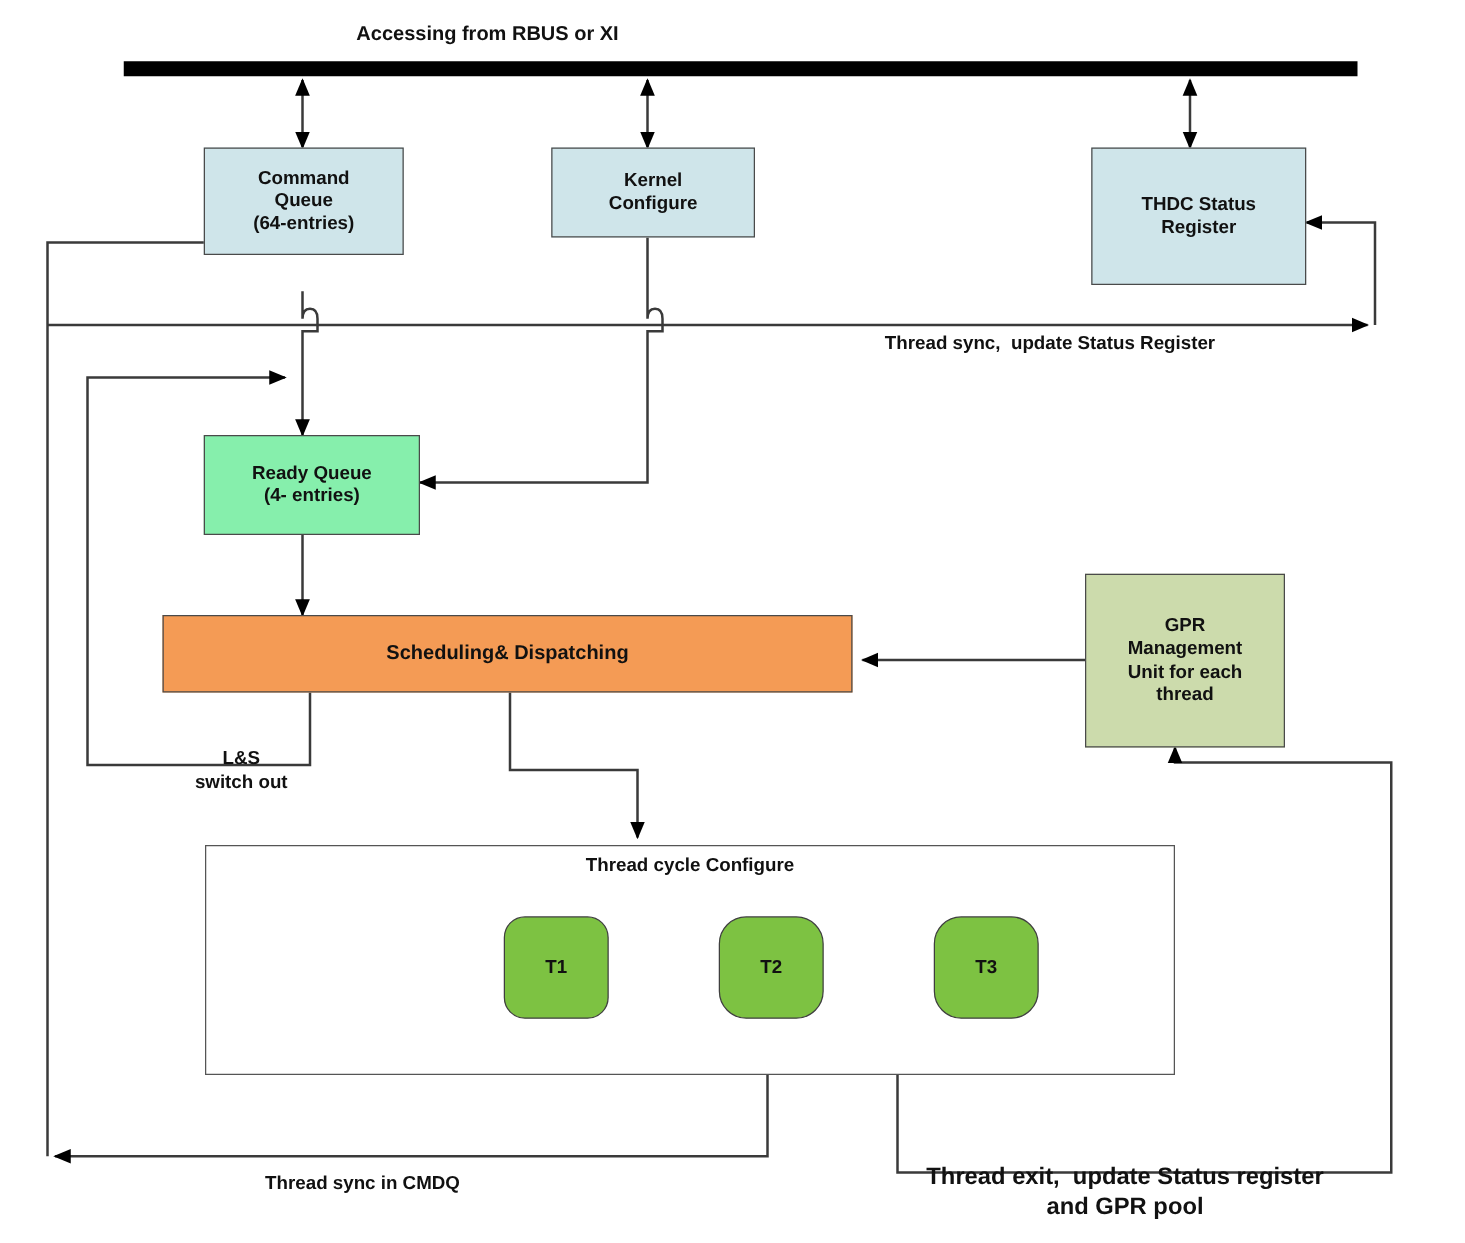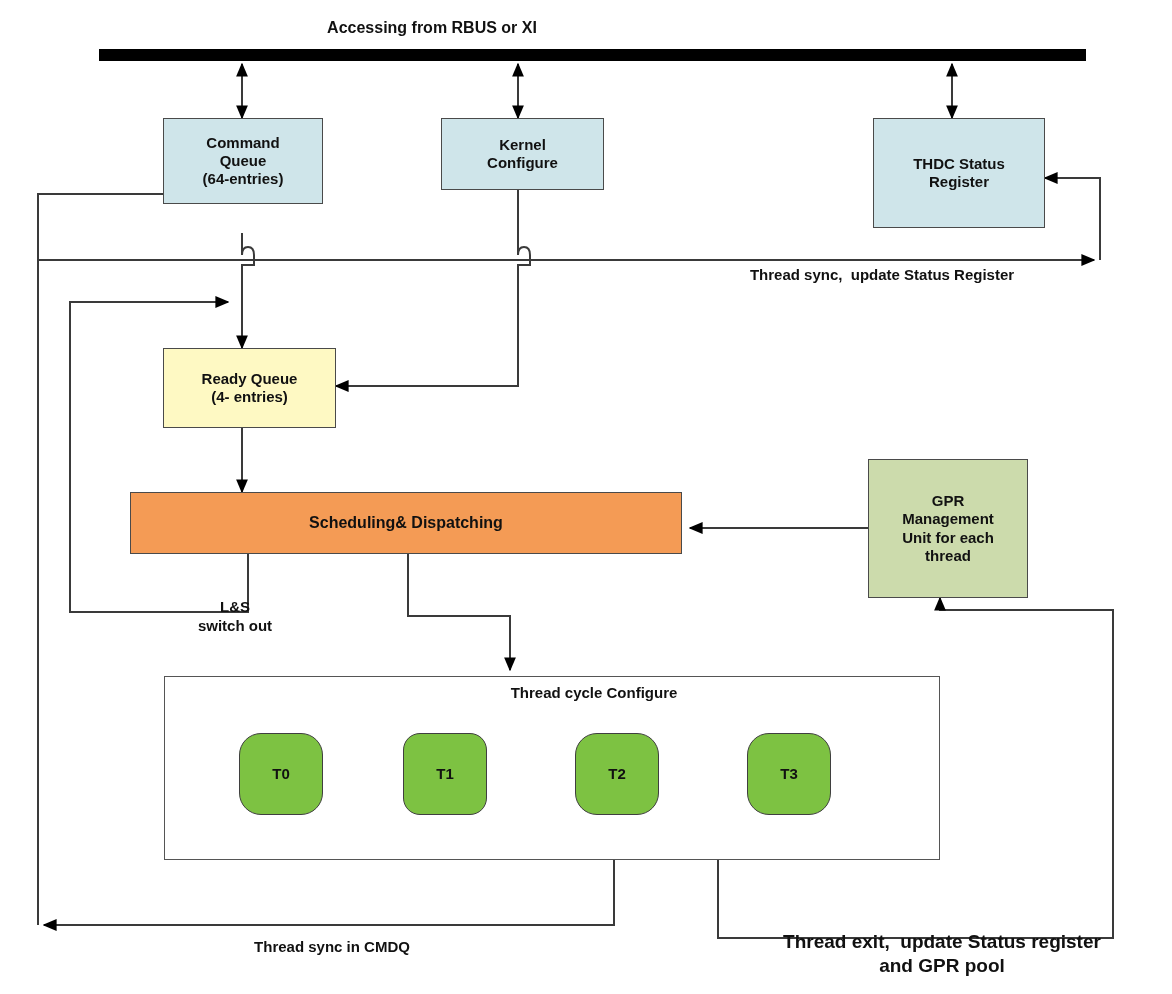--- a/index.html
+++ b/index.html
@@ -4,28 +4,28 @@
 <style>
   html,body{margin:0;padding:0;background:#ffffff;}
   body{width:1172px;height:994px;position:relative;overflow:hidden;
        font-family:"Liberation Sans","DejaVu Sans",sans-serif;}
   #stage{position:absolute;left:0;top:0;width:1172px;height:994px;}
   svg.layer{position:absolute;left:0;top:0;width:1172px;height:994px;}
   .node{position:absolute;box-sizing:border-box;display:flex;align-items:center;
         justify-content:center;text-align:center;border:1.6px solid #4a4a4a;
         font-weight:bold;color:#111;line-height:1.22;}
   .blue{background:#cfe5ea;}
-  .yellow{background:#fef9c3;}
+  .yellow{background:#86efac;}
   .orange{background:#f49b55;}
   .green-box{background:#ccdbac;}
   .thread{background:#7dc242;border:1.6px solid #3f3f3f;border-radius:22px;
           font-size:15px;font-weight:bold;}
   .plain{background:transparent;border:1.6px solid #555;}
   .label{position:absolute;font-weight:bold;color:#111;text-align:center;
-         line-height:1.25;white-space:pre;padding-left:42px;}
+         line-height:1.25;white-space:pre;}
 </style>
 </head>
 <body>
 
 <div id="stage">
 
   <svg class="layer" viewBox="0 0 1172 994">
     <defs>
       <marker id="ah" viewBox="0 0 10 10" refX="9" refY="5" markerWidth="7" markerHeight="7" orient="auto-start-reverse">
         <path d="M0,0.8 L10,5 L0,9.2 z" fill="#000"></path>
@@ -86,21 +86,20 @@
 
   <div class="node green-box" style="left:868px;top:459px;width:160px;height:139px;font-size:15px;white-space:pre-line;">GPR
 Management
 Unit for each
 thread</div>
 
   <div class="node plain" style="left:164px;top:676px;width:776px;height:184px;align-items:flex-start;justify-content:center;">
   </div>
   <div class="label" style="left:164px;top:684px;width:776px;font-size:15px;">Thread cycle Configure</div>
 
-  <div class="node thread" style="left:239px;top:733px;width:84px;height:82px;">T0</div>
   <div class="node thread" style="left:403px;top:733px;width:84px;height:82px;border-radius:17px;">T1</div>
   <div class="node thread" style="left:575px;top:733px;width:84px;height:82px;">T2</div>
   <div class="node thread" style="left:747px;top:733px;width:84px;height:82px;">T3</div>
 
   <div class="label" style="left:600px;top:266px;width:480px;font-size:15px;">Thread sync,  update Status Register</div>
 
   <div class="label" style="left:78px;top:598px;width:230px;font-size:15px;">L&amp;S
 switch out</div>
 
   <div class="label" style="left:90px;top:938px;width:400px;font-size:15px;">Thread sync in CMDQ</div>

